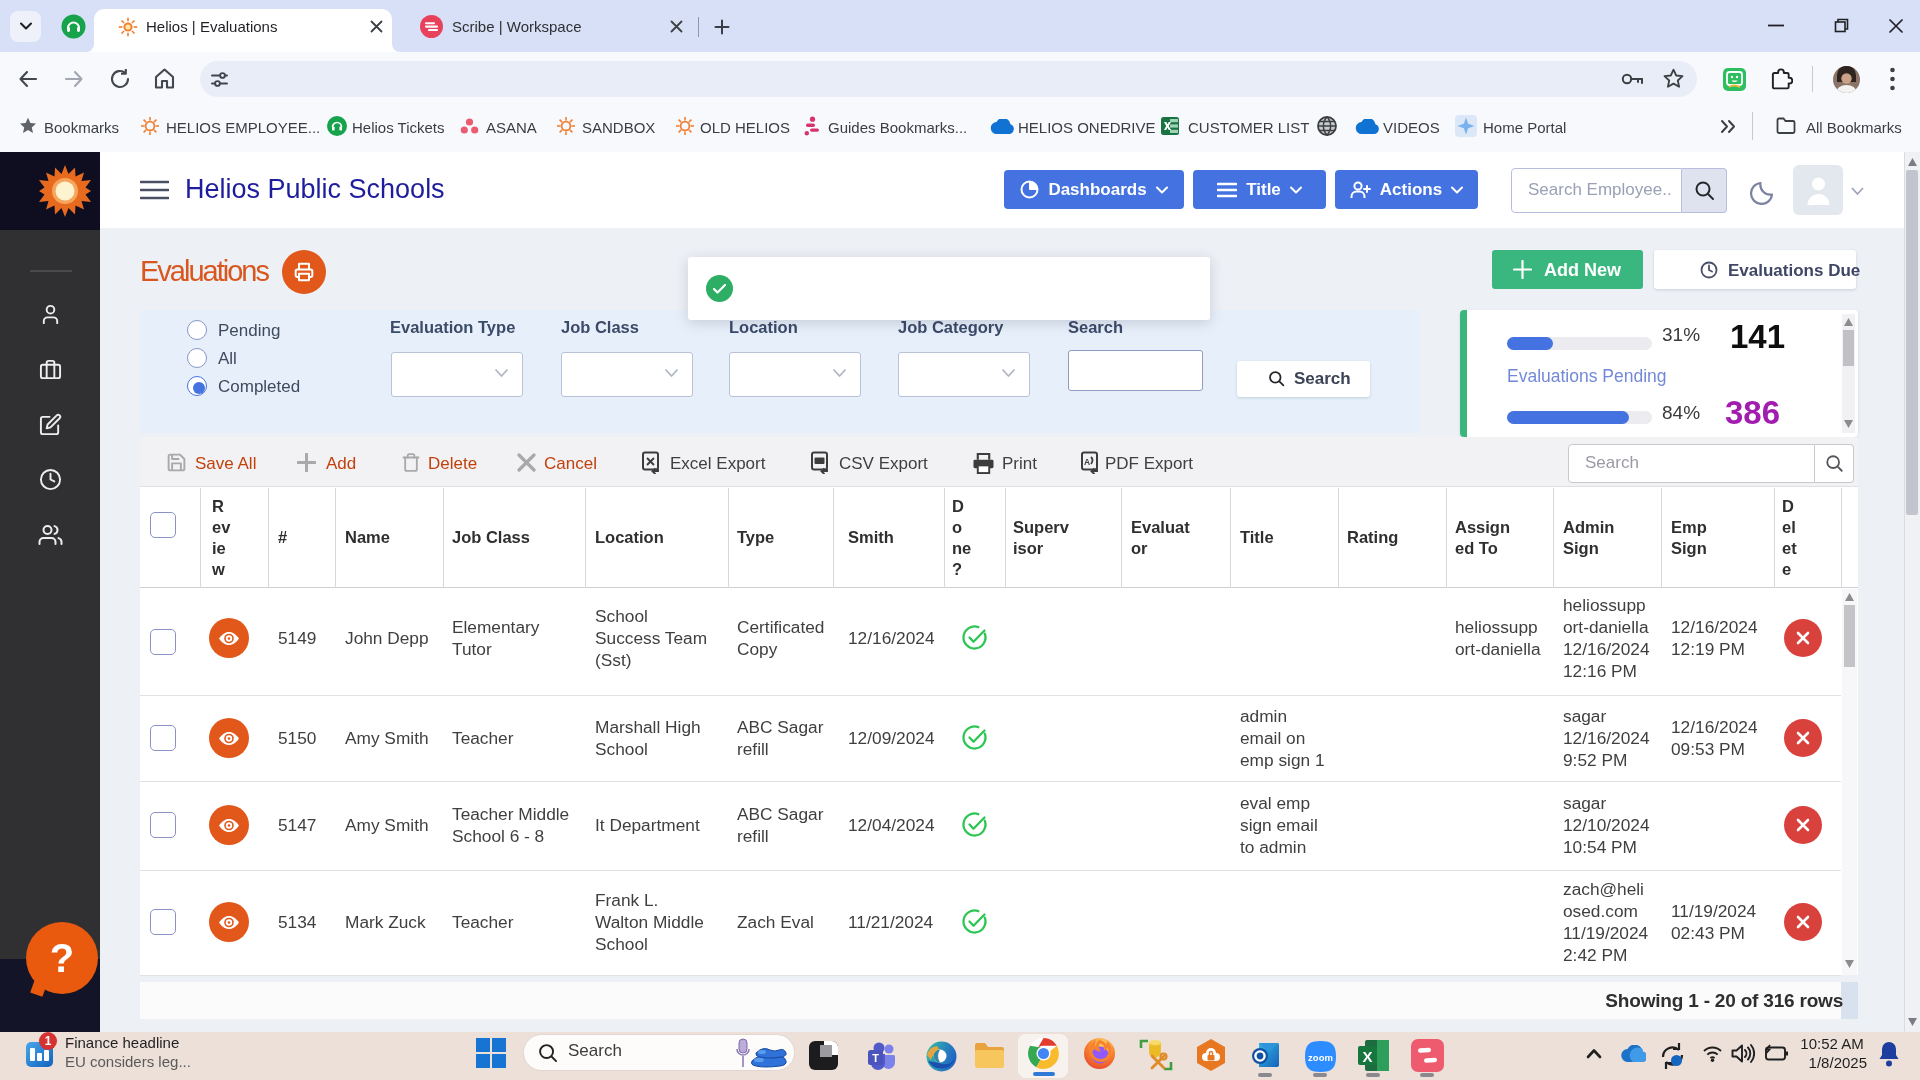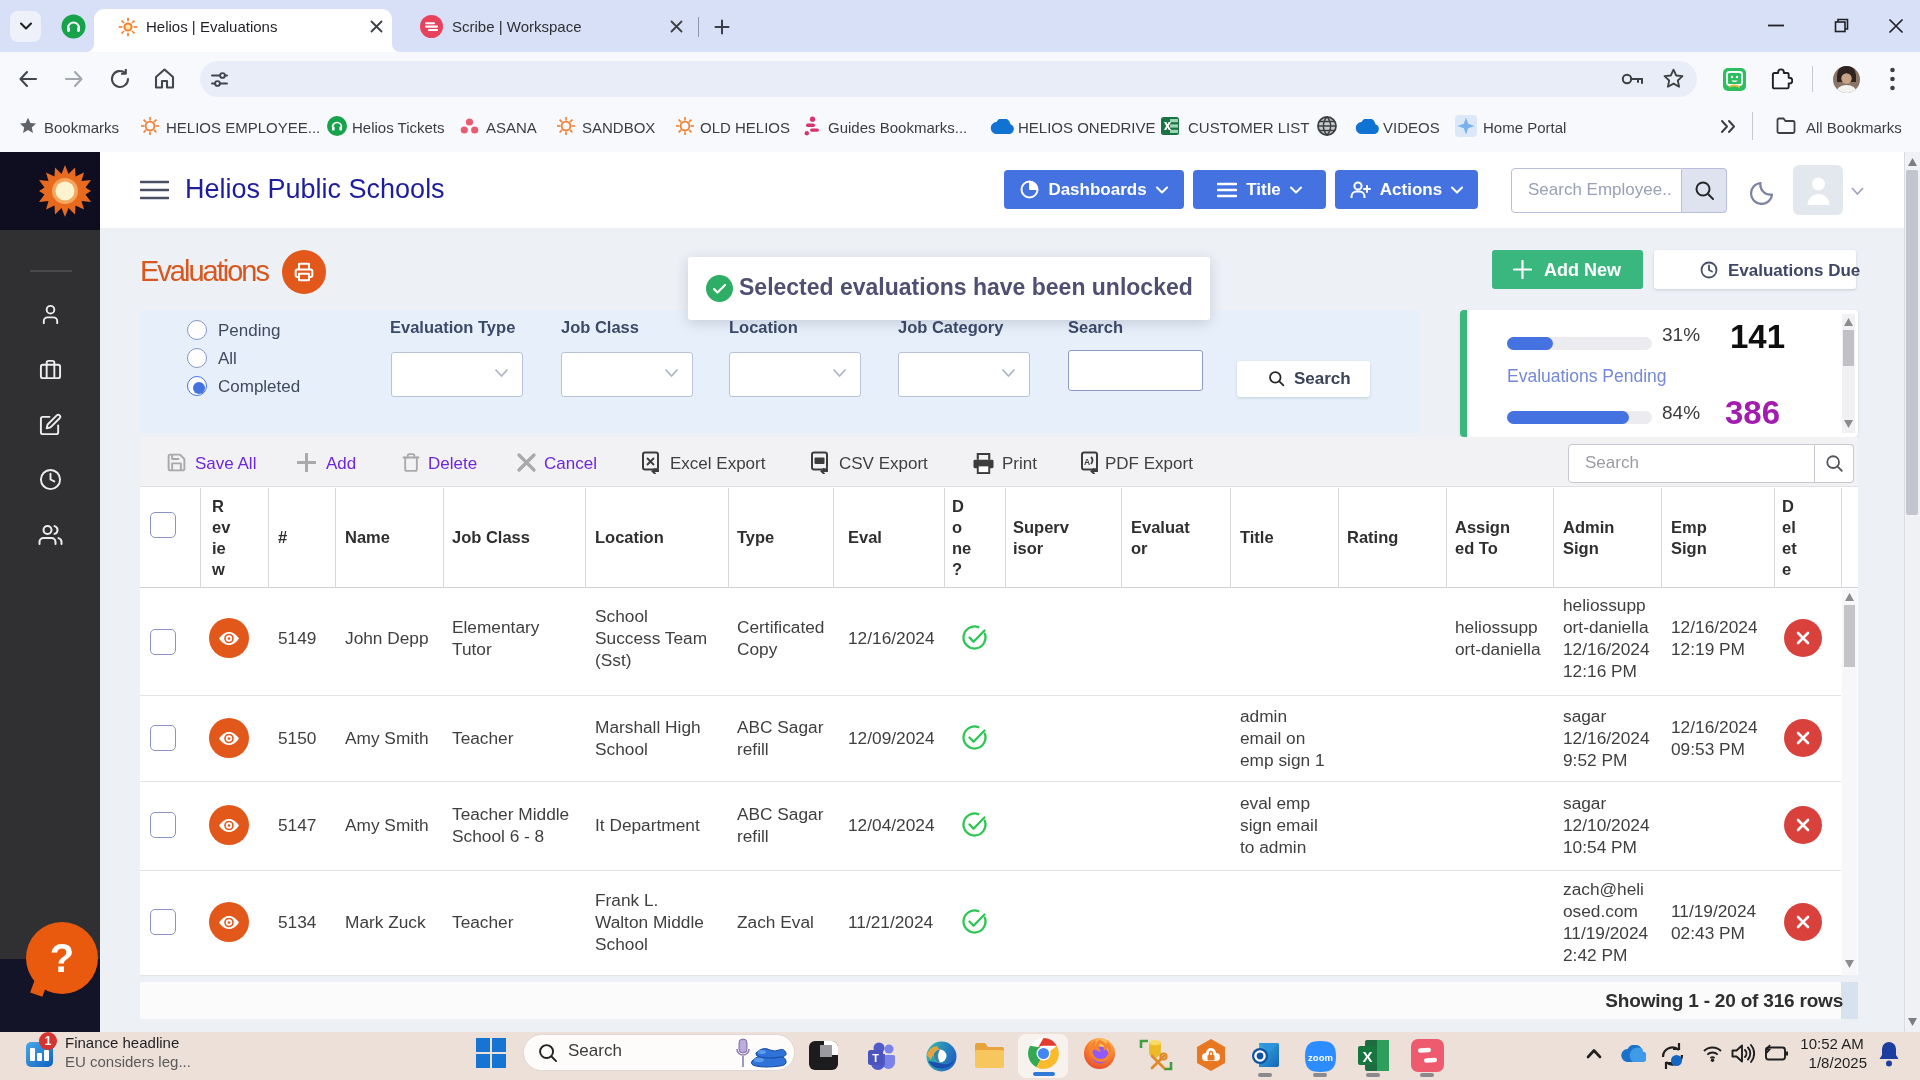--- a/index.html
+++ b/index.html
@@ -27,21 +27,21 @@
 .hdrtxt { position:absolute; font-weight:bold; font-size:16.5px; color:#2f2f2f; line-height:21px; }
 .cell { position:absolute; font-size:17.3px; color:#3f3f3f; line-height:22px; }
 .evalck { position:absolute; width:26px; height:26px; border:1.5px solid #8a93c8; border-radius:5px; background:#fff; }
 .eye { position:absolute; width:40px; height:40px; border-radius:50%; background:#e2571a; }
 .delx { position:absolute; width:38px; height:38px; border-radius:50%; background:#d9413d; }
 .vline { position:absolute; top:336px; width:1px; height:100px; background:#d8d8dc; }
 .rowline { position:absolute; left:140px; width:1701px; height:1px; background:#e2e2e6; }
 
 .sel { position:absolute; top:200px; width:132px; height:45px; background:#fff; border:1px solid #b9c3d8; border-radius:3px; }
 .selchev { position:absolute; top:216px; }
-.tbtn-g { position:absolute; top:302px; font-size:17px; color:#6d28d9; }
+.tbtn-g { position:absolute; top:302px; font-size:17px; color:#c2410c; }
 .tbtn-d { position:absolute; top:302px; font-size:17px; color:#3f3f3f; }
 
 
 #taskbar { position:absolute; left:0; top:1032px; width:1920px; height:48px; background:#ece0d9; }
 </style>
 </head>
 <body>
 <div id="screen">
   <div id="tabs">
     <div style="position:absolute;left:10px;top:11px;width:31px;height:31px;border-radius:8px;background:#eef1fa;"></div>
@@ -452,21 +452,20 @@
     <div class="abs" style="left:1843px;top:178px;width:11px;height:36px;background:#c1c1c5;"></div>
     <svg class="abs" style="left:1844px;top:268px;" width="9" height="8" viewBox="0 0 9 8">
         <path d="M4.5 8 L9 0 H0 Z" fill="#8c8c90"></path>
       </svg>
 
     <div class="abs" style="left:688px;top:105px;width:522px;height:63px;background:#fff;border-radius:3px;box-shadow:0 3px 14px rgba(40,40,70,.18);"></div>
     <div class="abs" style="left:706px;top:123px;width:27px;height:27px;border-radius:50%;background:#2eae64;"></div>
     <svg class="abs" style="left:713px;top:132px;" width="13" height="10" viewBox="0 0 13 10">
         <path d="M1 5 L4.5 8.5 L12 1" fill="none" stroke="#fff" stroke-width="2.2" stroke-linecap="round" stroke-linejoin="round"></path>
       </svg>
-    <div class="abs" style="left:739px;top:122px;font-size:23px;font-weight:bold;color:#4f4f73;">Selected evaluations have been unlocked</div>
 
     <div class="abs" style="left:140px;top:285px;width:1718px;height:538px;background:#fff;"></div>
 
     <div class="abs" style="left:140px;top:285px;width:1718px;height:50px;background:#f2f2f4;border-bottom:1px solid #e0e0e4;"></div>
     <svg class="abs" style="left:166px;top:300px;" width="21" height="21" viewBox="0 0 24 24" fill="none" stroke="#a9a9a9" stroke-width="2.2" stroke-linejoin="round">
         <path d="M19 21H5a2 2 0 0 1-2-2V5a2 2 0 0 1 2-2h11l5 5v11a2 2 0 0 1-2 2z"></path>
         <path d="M17 21v-8H7v8"></path>
         <path d="M7 3v5h8"></path>
       </svg>
     <div class="tbtn-g" style="left:195px;">Save All</div>
@@ -518,21 +517,21 @@
       </svg>
 
     <div class="abs" style="left:140px;top:336px;width:1718px;height:100px;background:#fff;border-bottom:1px solid #cfcfd4;"></div>
     <div class="evalck" style="left:150px;top:360px;"></div>
     <div class="hdrtxt" style="left:212px;top:344px;">R<br>ev<br>ie<br>w</div>
     <div class="hdrtxt" style="left:278px;top:375px;">#</div>
     <div class="hdrtxt" style="left:345px;top:375px;">Name</div>
     <div class="hdrtxt" style="left:452px;top:375px;">Job Class</div>
     <div class="hdrtxt" style="left:595px;top:375px;">Location</div>
     <div class="hdrtxt" style="left:737px;top:375px;">Type</div>
-    <div class="hdrtxt" style="left:848px;top:375px;">Eval</div>
+    <div class="hdrtxt" style="left:848px;top:375px;">Smith</div>
     <div class="hdrtxt" style="left:952px;top:344px;">D<br>o<br>ne<br>?</div>
     <div class="hdrtxt" style="left:1013px;top:365px;">Superv<br>isor</div>
     <div class="hdrtxt" style="left:1131px;top:365px;">Evaluat<br>or</div>
     <div class="hdrtxt" style="left:1240px;top:375px;">Title</div>
     <div class="hdrtxt" style="left:1347px;top:375px;">Rating</div>
     <div class="hdrtxt" style="left:1455px;top:365px;">Assign<br>ed To</div>
     <div class="hdrtxt" style="left:1563px;top:365px;">Admin<br>Sign</div>
     <div class="hdrtxt" style="left:1671px;top:365px;">Emp<br>Sign</div>
     <div class="hdrtxt" style="left:1782px;top:344px;">D<br>el<br>et<br>e</div>
     <div class="vline" style="left:200px;"></div>

